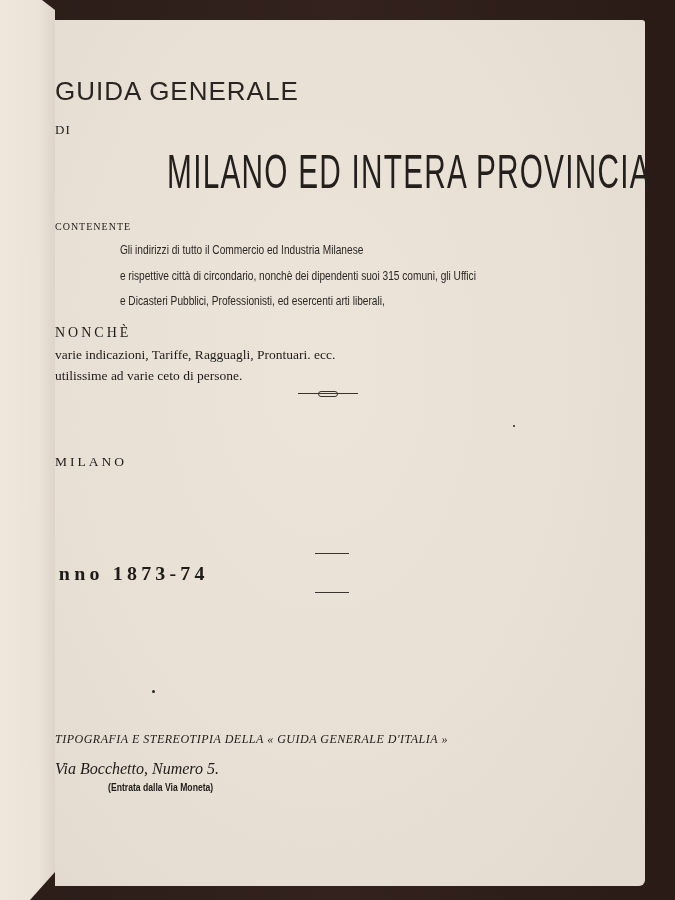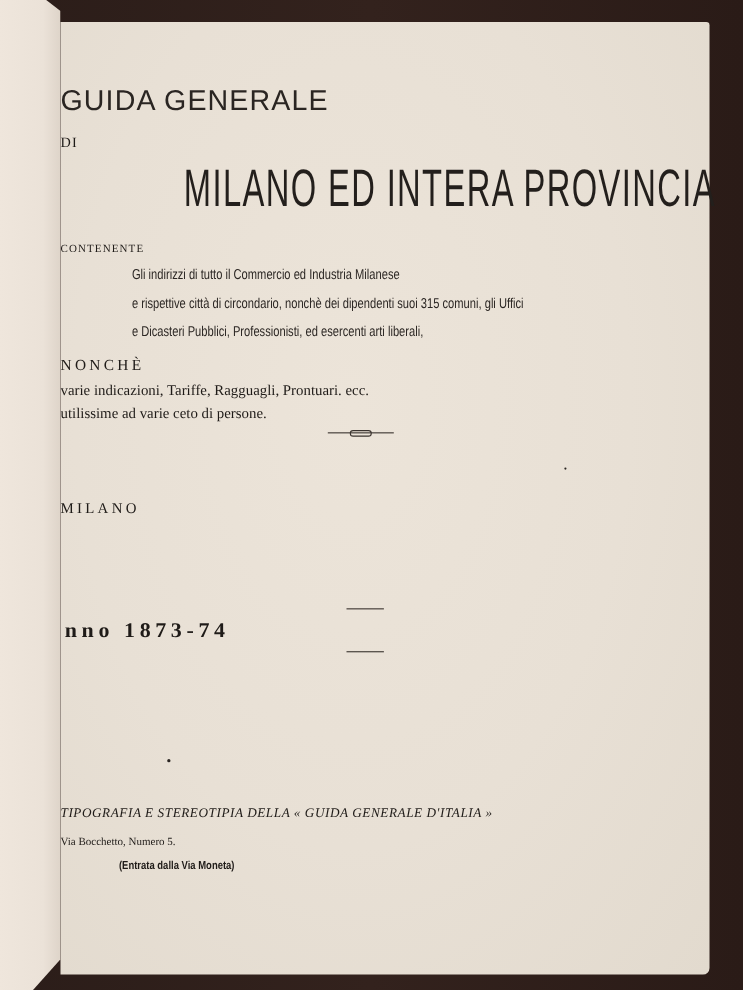--- a/index.html
+++ b/index.html
@@ -68,21 +68,21 @@
     position: absolute; height: 1px; background: #3a332e; left: 260px; width: 34px;
   }
   .rule-top { top: 533px; }
   .rule-bottom { top: 572px; }
   .anno {
     top: 543px; font-family: "Liberation Serif", serif; font-weight: bold;
     font-size: 19px; letter-spacing: 4px; transform: scaleX(1.05);
   }
   .milano-imprint { top: 695px; font-size: 15px; letter-spacing: 3px; }
   .tipografia { top: 712px; font-size: 12px; font-style: italic; letter-spacing: 0.5px; }
-  .via { top: 740px; font-size: 10px; }
+  .via { top: 740px; font-size: 16px; font-style: italic; }
   .entrata {
     top: 761px; font-size: 10.5px; font-weight: bold;
     font-family: "Liberation Sans", sans-serif; transform: scaleX(0.82);
   }
   .speck { position: absolute; width: 3px; height: 3px; background: #2a2522; border-radius: 50%; }
 </style>
 </head>
 <body>
 
 <div class="wood"></div>

